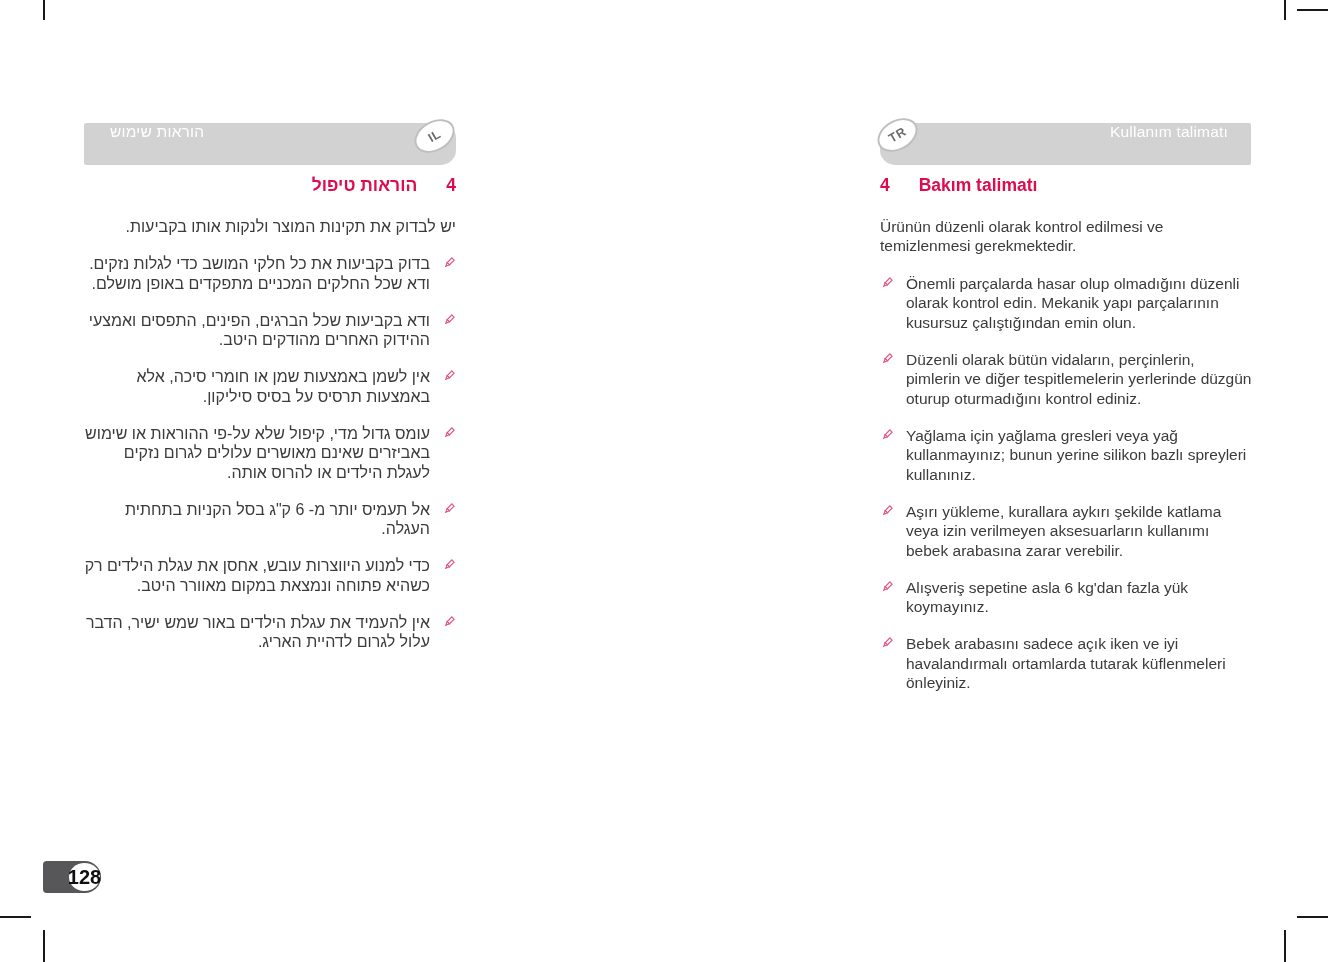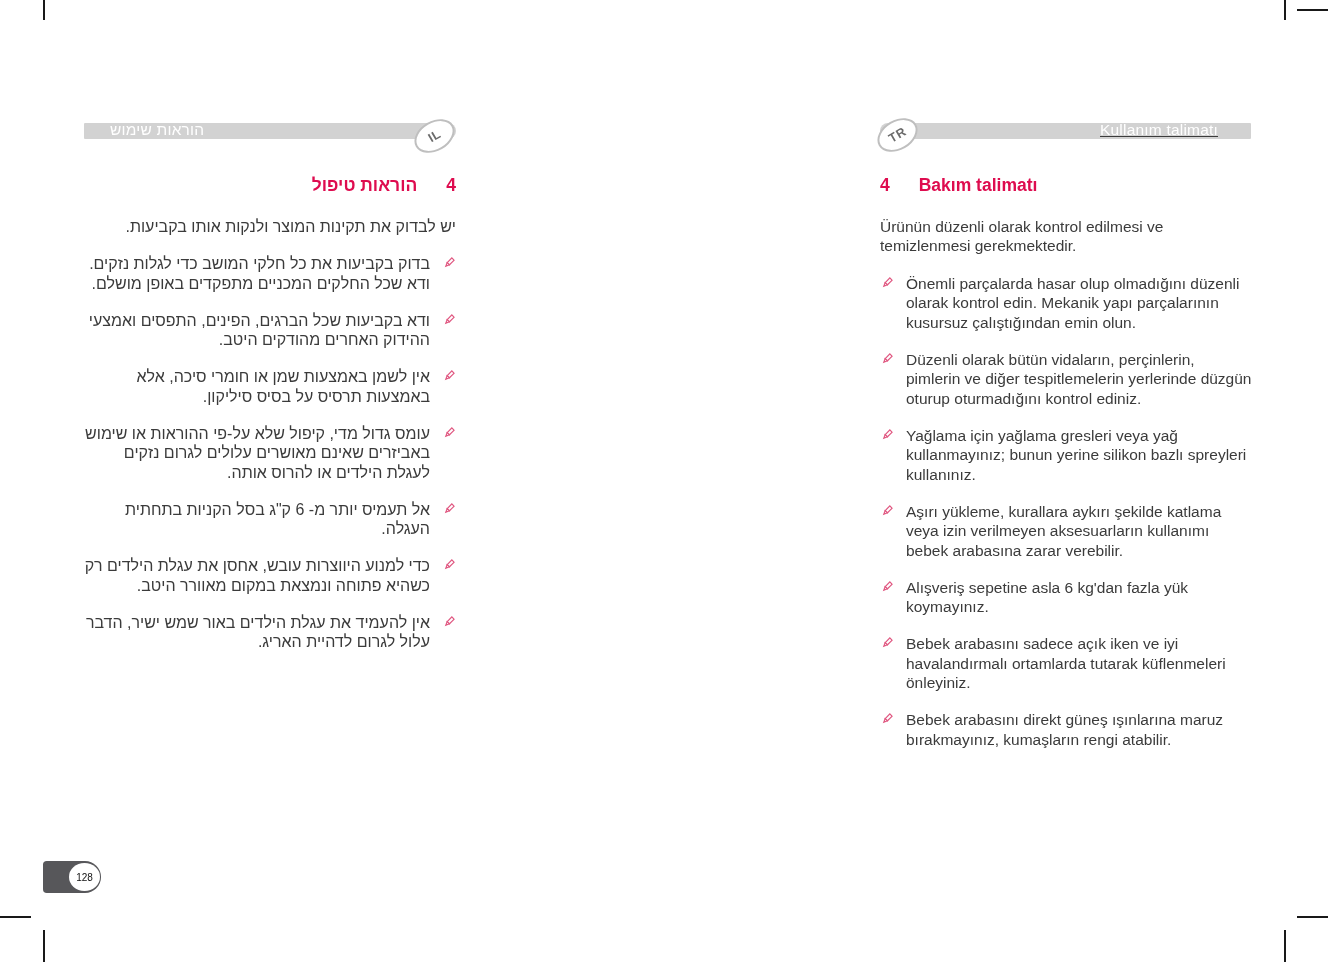--- a/index.html
+++ b/index.html
@@ -20,25 +20,25 @@
   #crop-tl-v { left: 43px; top: 0; }
   #crop-tr-v { left: 1284px; top: 0; }
   #crop-tr-h { left: 1297px; top: 9px; }
   #crop-bl-h { left: 0; top: 916px; }
   #crop-bl-v { left: 43px; top: 930px; height: 32px; }
   #crop-br-v { left: 1284px; top: 930px; height: 32px; }
   #crop-br-h { left: 1297px; top: 916px; }
 
   
   .header-bar {
-    position: absolute; top: 123px; height: 16px;
-    background: #d2d2d2; display: flex; align-items: flex-end;
+    position: absolute; top: 123px; height: 42px;
+    background: #d2d2d2; display: flex; align-items: flex-start;
   }
   #bar-he { left: 84px; width: 372px; border-radius: 2px 15px 15px 2px; padding: 0 48px 0 26px; }
-  #bar-tr { left: 880px; width: 371px; border-radius: 15px 2px 2px 15px; padding: 0 33px 0 48px; justify-content: flex-end; text-decoration: underline; }
+  #bar-tr { left: 880px; width: 371px; border-radius: 15px 2px 2px 15px; padding: 0 23px 0 48px; justify-content: flex-end; }
   .bar-label { color: #ffffff; font-size: 15.5px; letter-spacing: .2px; white-space: nowrap; }
 
   
   .oval-badge {
     position: absolute; width: 43px; height: 30px;
     background: #ffffff; border: 2px solid #bfbfbf; border-radius: 50%;
     display: flex; align-items: center; justify-content: center;
     transform: rotate(-30deg);
     color: #6b6b6b; font-weight: 700; font-size: 12.5px; letter-spacing: .5px;
   }
@@ -63,21 +63,21 @@
 
   
   .page-badge {
     position: absolute; left: 43px; top: 861px; width: 58px; height: 32px;
     background: #57575a; border-radius: 4px 17px 17px 4px;
   }
   .page-badge .num-oval {
     position: absolute; right: 1px; top: 2px; width: 31px; height: 28px;
     background: #ffffff; border-radius: 50%;
     display: flex; align-items: center; justify-content: center;
-    font-weight: 400; font-size: 10px; color: #101010;
+    font-weight: 700; font-size: 20px; color: #101010;
   }
 </style>
 </head>
 <body>
 
 <div class="crop v" id="crop-tl-v"></div>
 <div class="crop v" id="crop-tr-v"></div>
 <div class="crop h" id="crop-tr-h"></div>
 <div class="crop h" id="crop-bl-h"></div>
 <div class="crop v" id="crop-bl-v"></div>
@@ -225,27 +225,18 @@
     </li>
     <li>
       <span class="bullet-icon"><svg width="14" height="14" viewBox="0 0 16 16">
             <g transform="rotate(45 8 8)" fill="#fff" stroke="#e05780" stroke-width="1.3">
               <rect x="6.2" y="1.6" width="3.6" height="7.6"></rect>
               <path d="M6.2 9.2 L9.8 9.2 L8 13.2 Z"></path>
             </g>
           </svg></span>
       <span>Bebek arabasını sadece açık iken ve iyi havalandırmalı ortamlarda tutarak küflenmeleri önleyiniz.</span>
     </li>
-    <li>
-      <span class="bullet-icon"><svg width="14" height="14" viewBox="0 0 16 16">
-            <g transform="rotate(45 8 8)" fill="#fff" stroke="#e05780" stroke-width="1.3">
-              <rect x="6.2" y="1.6" width="3.6" height="7.6"></rect>
-              <path d="M6.2 9.2 L9.8 9.2 L8 13.2 Z"></path>
-            </g>
-          </svg></span>
-      <span>Bebek arabasını direkt güneş ışınlarına maruz bırakmayınız, kumaşların rengi atabilir.</span>
-    </li>
   </ul>
 </div>
 
 <div class="page-badge">
   <div class="num-oval">128</div>
 </div>
 
 </body></html>

